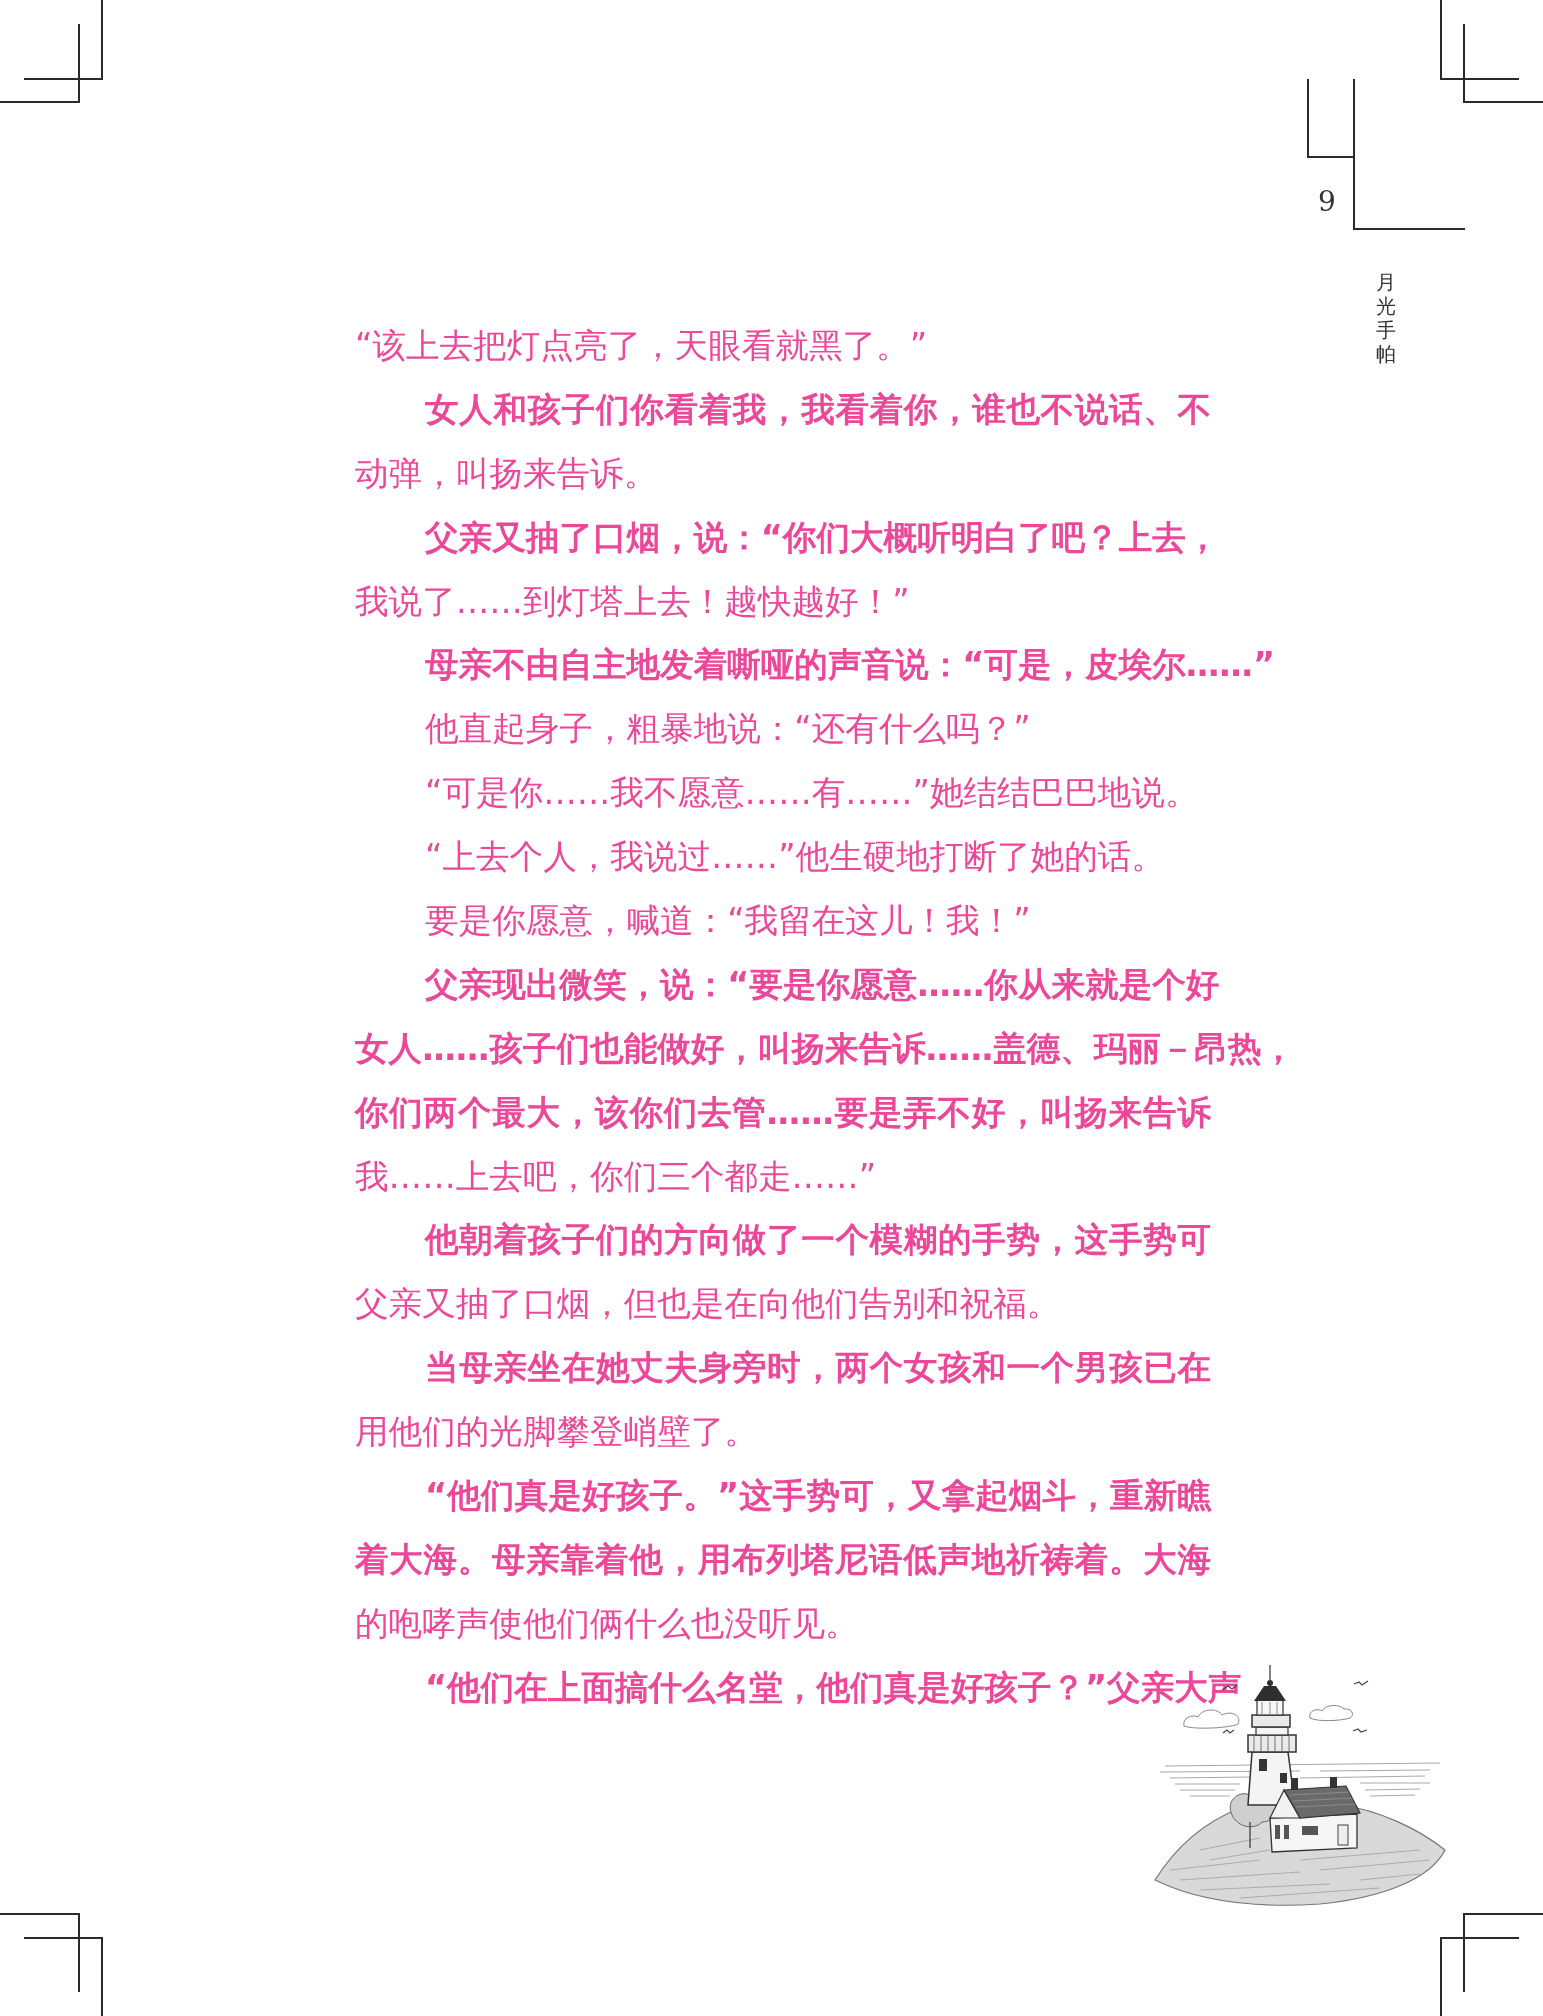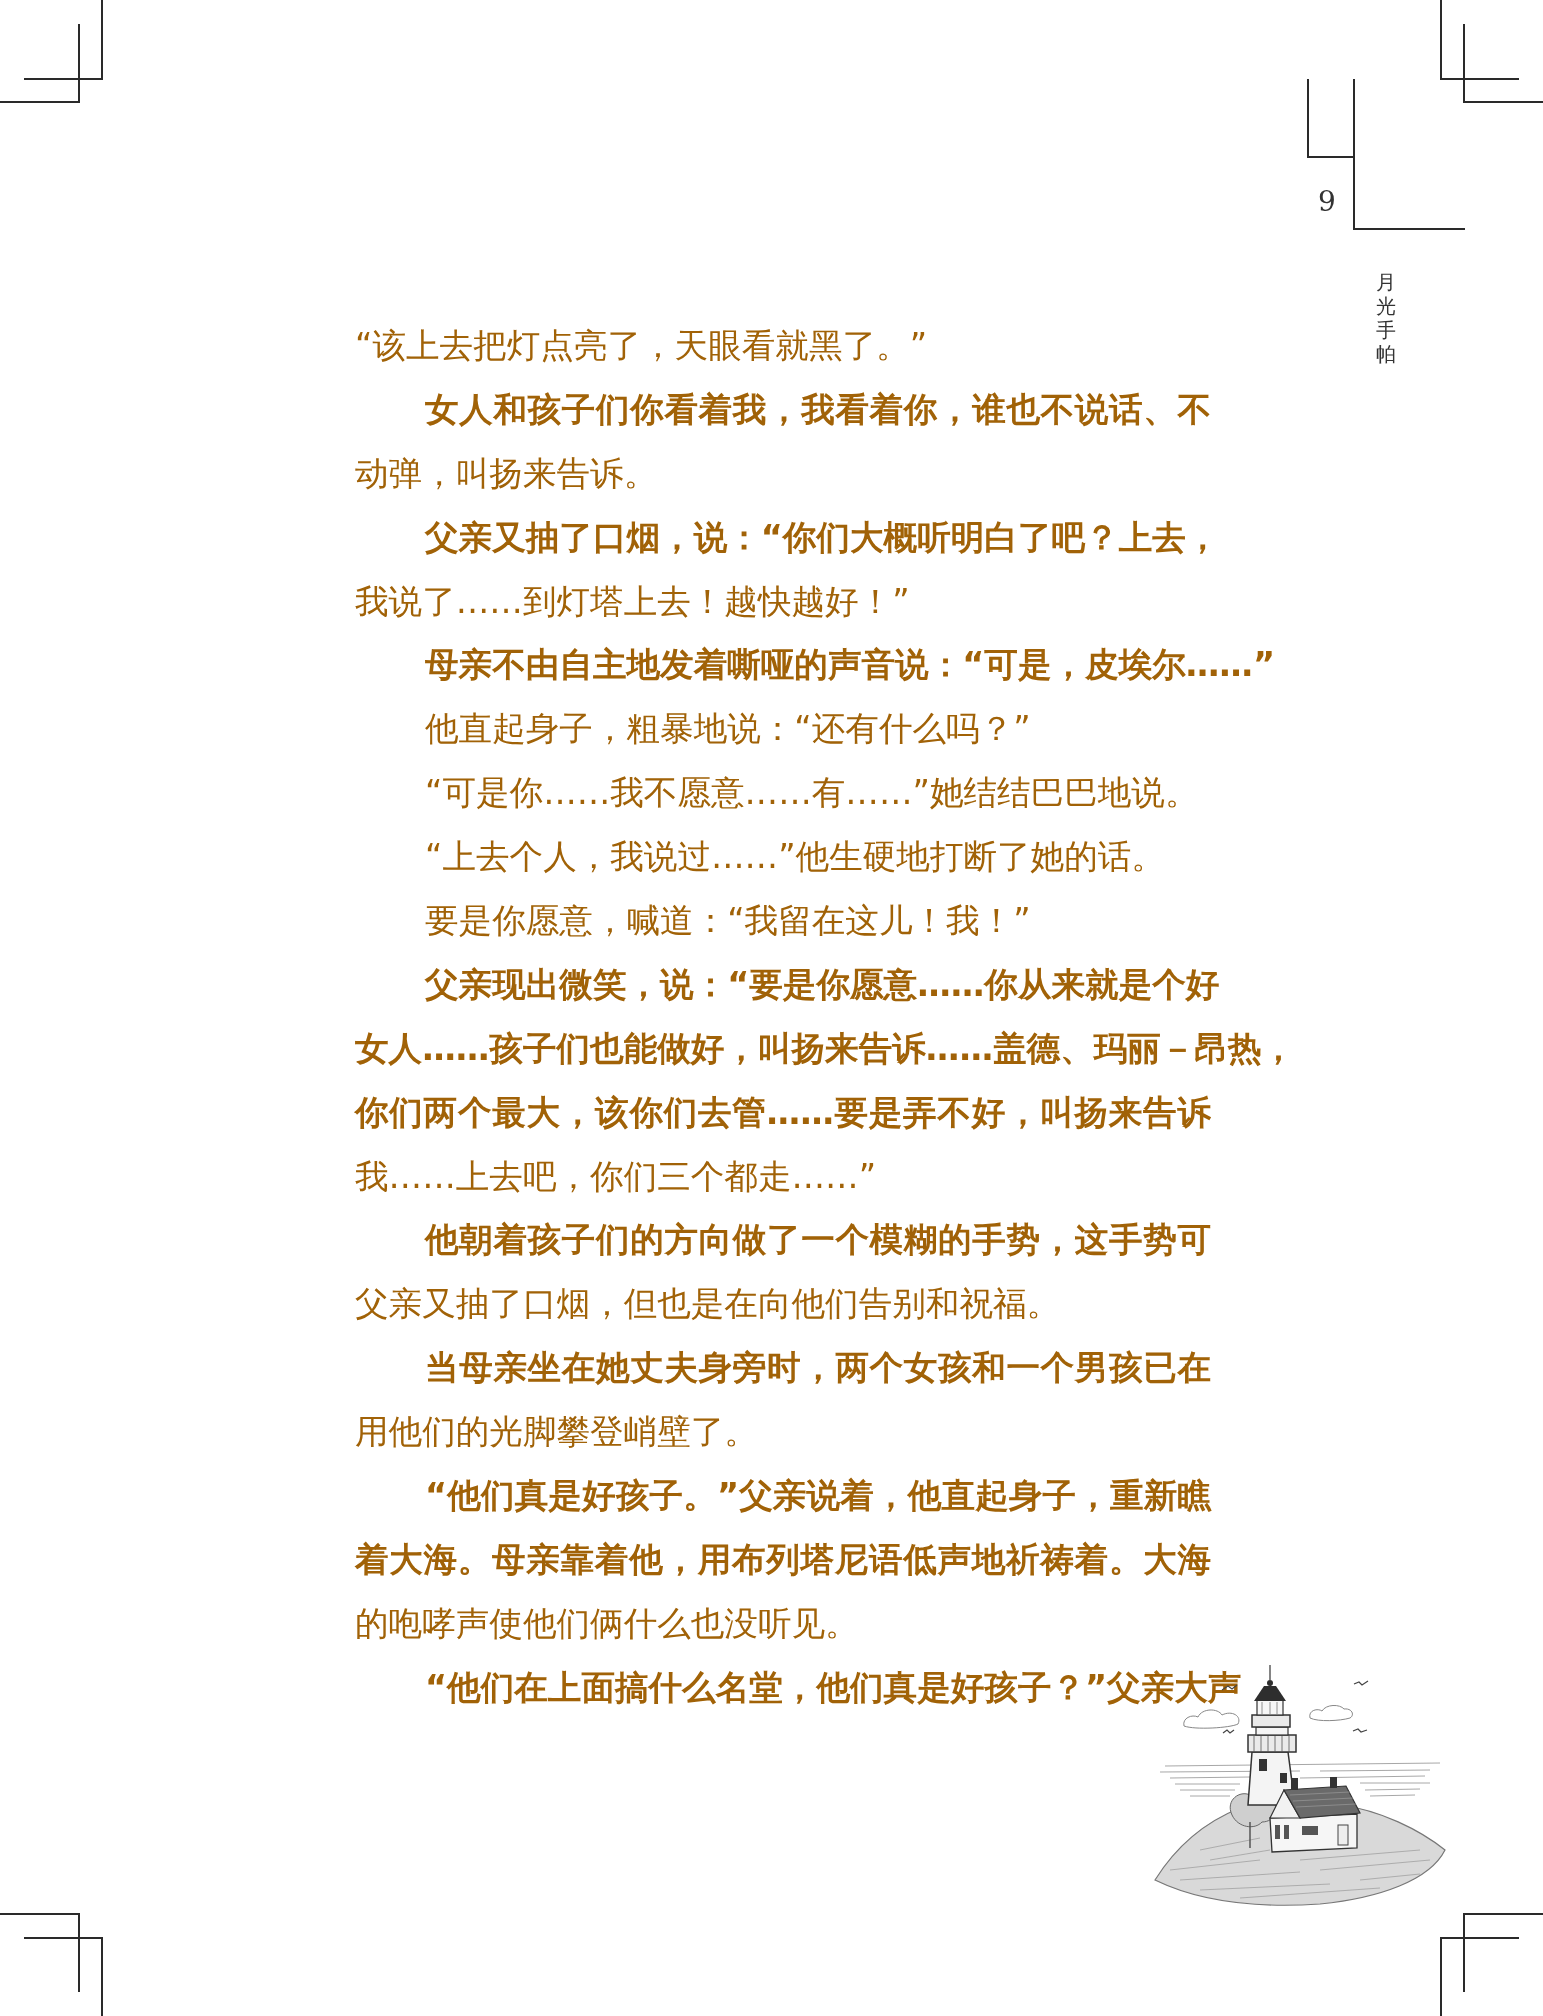--- a/index.html
+++ b/index.html
@@ -9,21 +9,21 @@
   .rule { position: absolute; background: #2a2a2a; }
   .h { height: 2px; }
   .v { width: 2px; }
   .folio { position: absolute; left: 1312px; top: 186px; width: 30px; text-align: center;
            font-family: "DejaVu Serif", "Liberation Serif", serif; font-size: 28px; color: #333; line-height: 32px; }
   .running-title { position: absolute; left: 1373px; top: 270px; width: 26px;
                    font-size: 20px; line-height: 24px; color: #333; text-align: center; }
   .running-title span { display: block; }
   .body-text { position: absolute; left: 355px; top: 314px; width: 856px; }
   .line { height: 63.9px; line-height: 63.9px; font-size: 33.6px; white-space: nowrap;
-          color: #a16207; letter-spacing: 0; }
+          color: #ec4899; letter-spacing: 0; }
   .line.full { text-align: justify; text-align-last: justify; font-weight: bold; }
   .line.indent { padding-left: 70px; }
   .line.last { text-align: left; }
   .illustration { position: absolute; left: 1140px; top: 1650px; width: 320px; height: 270px; }
 </style>
 </head>
 <body>
 
 <div class="page">
 
@@ -73,21 +73,21 @@
       <div class="line indent last">“上去个人，我说过……”他生硬地打断了她的话。</div>
       <div class="line indent last">要是你愿意，喊道：“我留在这儿！我！”</div>
       <div class="line indent full">父亲现出微笑，说：“要是你愿意……你从来就是个好</div>
       <div class="line full">女人……孩子们也能做好，叫扬来告诉……盖德、玛丽－昂热，</div>
       <div class="line full">你们两个最大，该你们去管……要是弄不好，叫扬来告诉</div>
       <div class="line last">我……上去吧，你们三个都走……”</div>
       <div class="line indent full">他朝着孩子们的方向做了一个模糊的手势，这手势可</div>
       <div class="line last">父亲又抽了口烟，但也是在向他们告别和祝福。</div>
       <div class="line indent full">当母亲坐在她丈夫身旁时，两个女孩和一个男孩已在</div>
       <div class="line last">用他们的光脚攀登峭壁了。</div>
-      <div class="line indent full">“他们真是好孩子。”父亲说着，他直起身子，重新瞧</div>
+      <div class="line indent full">“他们真是好孩子。”这手势可，又拿起烟斗，重新瞧</div>
       <div class="line full">着大海。母亲靠着他，用布列塔尼语低声地祈祷着。大海</div>
       <div class="line last">的咆哮声使他们俩什么也没听见。</div>
       <div class="line indent full">“他们在上面搞什么名堂，他们真是好孩子？”父亲大声</div>
     </div>
 
   <svg class="illustration" viewBox="1140 1650 320 270" xmlns="http://www.w3.org/2000/svg">
     <g stroke="#8a8a8a" stroke-width="1" fill="none" opacity="0.75">
       <path d="M1165 1766 L1440 1763"></path>
       <path d="M1160 1772 L1300 1771 M1320 1771 L1430 1770"></path>
       <path d="M1170 1778 L1250 1777 M1300 1778 L1425 1776"></path>

